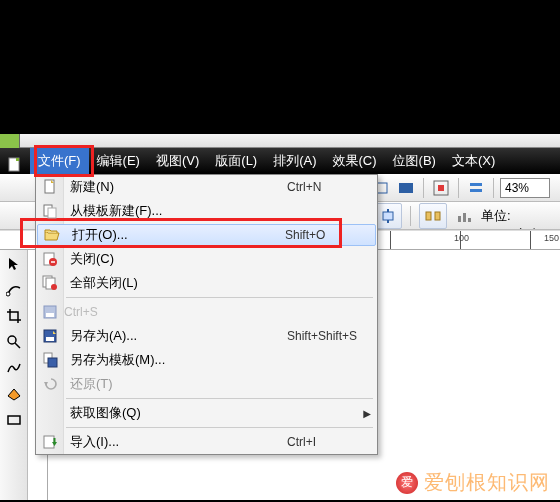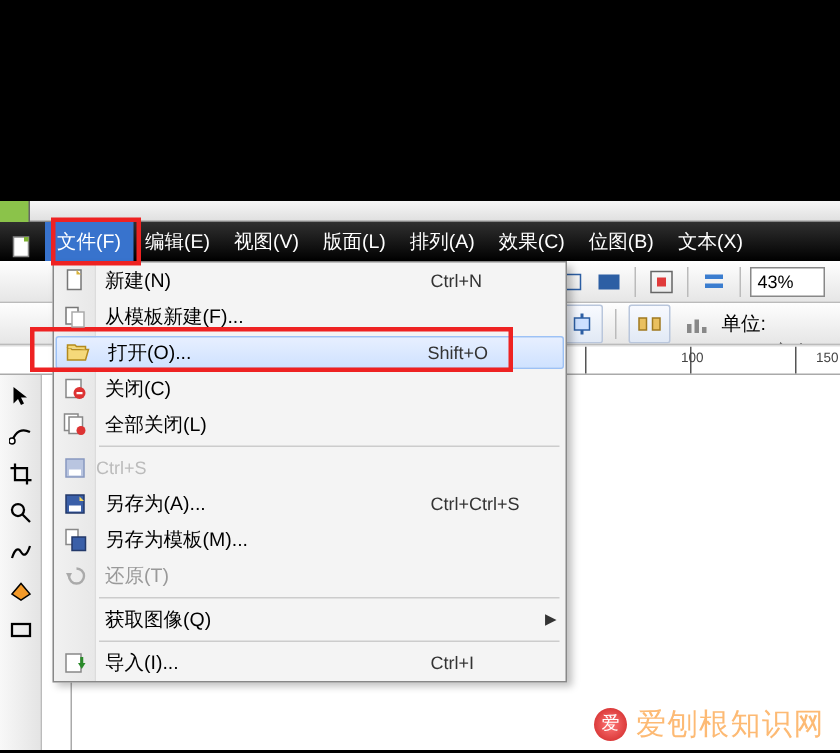--- a/index.html
+++ b/index.html
@@ -260,21 +260,21 @@
 
     <div class="row">
       <div class="icon">
           <svg width="16" height="16">
             <rect x="2" y="2" width="12" height="12" fill="#3a5fa8" stroke="#23396a"></rect>
             <rect x="4" y="9" width="8" height="4" fill="#fff"></rect>
             <polygon points="11,3 14,6 11,6" fill="#f7d65a"></polygon>
           </svg>
         </div>
       <div class="label">另存为(A)...</div>
-      <div class="shortcut">Ctrl+Ctrl+S</div>
+      <div class="shortcut">Shift+Shift+S</div>
     </div>
 
     <div class="row">
       <div class="icon">
           <svg width="16" height="16">
             <rect x="2" y="1" width="8" height="10" fill="#fff" stroke="#888"></rect>
             <rect x="6" y="6" width="9" height="9" fill="#3a5fa8" stroke="#23396a"></rect>
           </svg>
         </div>
       <div class="label">另存为模板(M)...</div>

